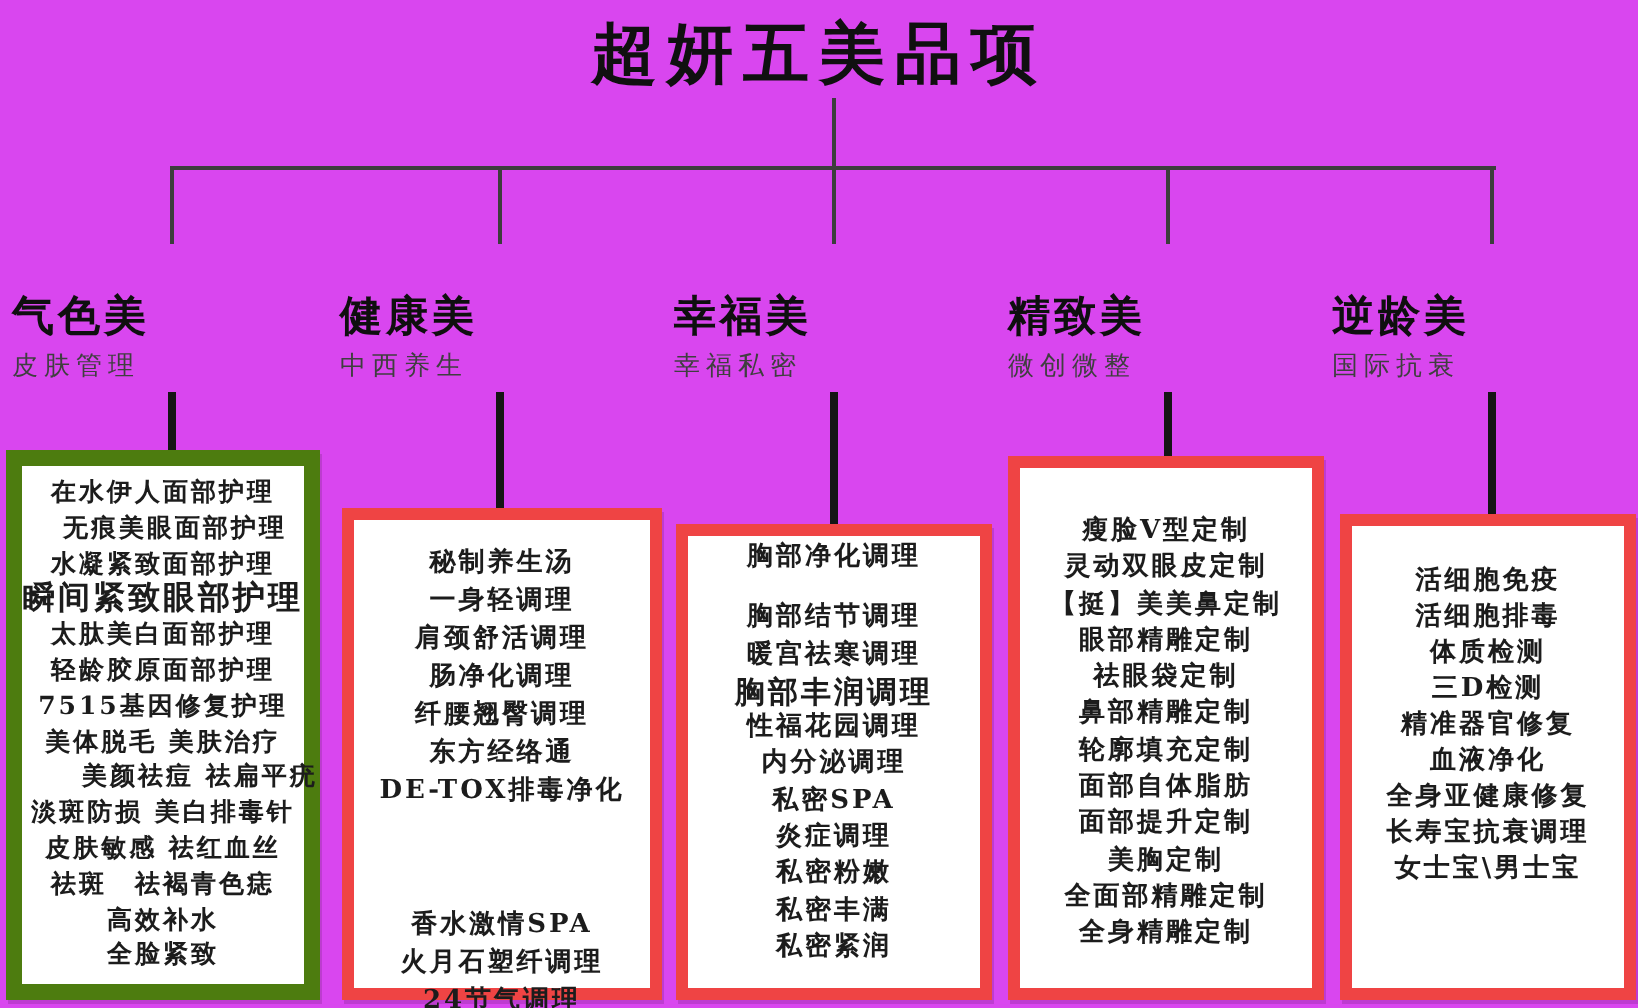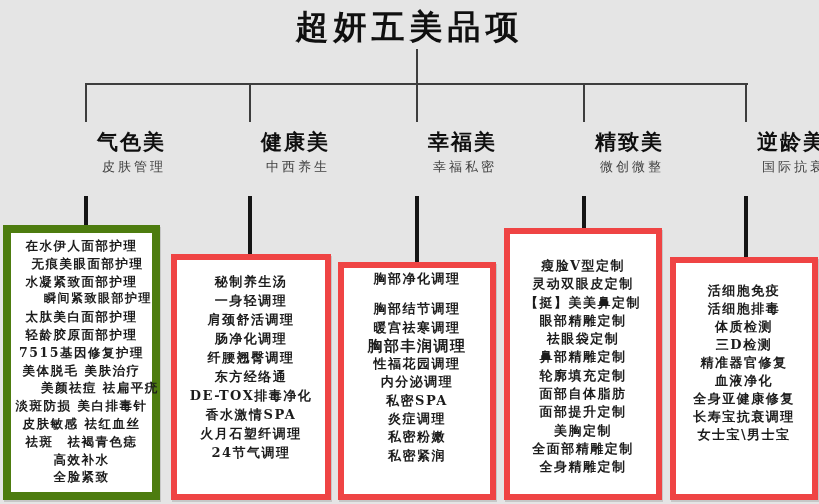--- a/index.html
+++ b/index.html
@@ -1,26 +1,26 @@
 <!DOCTYPE html>
 <html><head>
 <meta charset="utf-8">
 <style>
   html,body { margin:0; padding:0; background:#ffffff; }
   .stage {
-    position:relative; width:819px; height:504px; background:#e5e5e5; overflow:hidden;
+    position:relative; width:819px; height:504px; background:#d946ef; overflow:hidden;
     font-family:"DejaVu Serif","Liberation Serif",serif;
   }
   .main-title {
     position:absolute; top:5px; left:0; right:0; text-align:center;
     font-size:33px; font-weight:bold; letter-spacing:5px; color:#101010;
   }
   .line { position:absolute; background:#3d3d3d; }
   .stub-thick { position:absolute; width:4px; background:#151515; }
-  .branch-head { position:absolute; top:130px; transform:translateX(-50%); text-align:right; width:160px; }
+  .branch-head { position:absolute; top:146px; transform:translateX(-50%); text-align:left; width:160px; }
   .branch-name { font-size:21px; font-weight:bold; letter-spacing:2px; color:#0f0f0f; line-height:1.15; }
   .branch-sub  { font-size:13px; color:#3f3f3f; letter-spacing:3px; margin-top:4px; }
   .box {
     position:absolute; background:#fff; border:6px solid #ef4444;
     box-shadow:1px 2px 0 rgba(0,0,0,0.13); box-sizing:border-box;
   }
   .box-strong { border:8px solid #4d7c0f; }
   .item {
     text-align:center; font-weight:600; color:#1c1c1c;
     letter-spacing:1.5px; white-space:nowrap;
@@ -39,21 +39,21 @@
       <div class="line" style="left: 85px; top: 83px; width: 2px; height: 39px;"></div>
       <div class="branch-head" style="left: 86px;">
         <div class="branch-name">气色美</div>
         <div class="branch-sub">皮肤管理</div>
       </div>
       <div class="stub-thick" style="left: 84px; top: 196px; height: 29px;"></div>
       <div class="box box-strong" style="left: 3px; top: 225px; width: 157px; height: 275px; padding-top: 4px;">
         <div class="item" style="line-height: 17.8px; font-size: 12.5px;">在水伊人面部护理</div>
         <div class="item" style="line-height: 17.8px; font-size: 12.5px; margin-left: 12px;">无痕美眼面部护理</div>
         <div class="item" style="line-height: 17.8px; font-size: 12.5px;">水凝紧致面部护理</div>
-        <div class="item" style="line-height: 17.8px; font-size: 12px; text-align: right;">瞬间紧致眼部护理</div>
+        <div class="item" style="line-height: 17.8px; font-size: 16px;">瞬间紧致眼部护理</div>
         <div class="item" style="line-height: 17.8px; font-size: 12.5px;">太肽美白面部护理</div>
         <div class="item" style="line-height: 17.8px; font-size: 12.5px;">轻龄胶原面部护理</div>
         <div class="item" style="line-height: 17.8px; font-size: 12.5px;">7515基因修复护理</div>
         <div class="item" style="line-height: 17.8px; font-size: 12.5px;">美体脱毛 美肤治疗</div>
         <div class="item" style="line-height: 17.8px; font-size: 12.5px; padding-left: 30px;">美颜祛痘 祛扁平疣</div>
         <div class="item" style="line-height: 17.8px; font-size: 12.5px;">淡斑防损 美白排毒针</div>
         <div class="item" style="line-height: 17.8px; font-size: 12.5px;">皮肤敏感 祛红血丝</div>
         <div class="item" style="line-height: 17.8px; font-size: 12.5px;">祛斑　祛褐青色痣</div>
         <div class="item" style="line-height: 17.8px; font-size: 12.5px;">高效补水</div>
         <div class="item" style="line-height: 17.8px; font-size: 12.5px;">全脸紧致</div>
@@ -65,39 +65,40 @@
       </div>
       <div class="stub-thick" style="left: 248px; top: 196px; height: 58px;"></div>
       <div class="box" style="left: 171px; top: 254px; width: 160px; height: 246px; padding-top: 12px;">
         <div class="item" style="line-height: 19px; font-size: 13px;">秘制养生汤</div>
         <div class="item" style="line-height: 19px; font-size: 13px;">一身轻调理</div>
         <div class="item" style="line-height: 19px; font-size: 13px;">肩颈舒活调理</div>
         <div class="item" style="line-height: 19px; font-size: 13px;">肠净化调理</div>
         <div class="item" style="line-height: 19px; font-size: 13px;">纤腰翘臀调理</div>
         <div class="item" style="line-height: 19px; font-size: 13px;">东方经络通</div>
         <div class="item" style="line-height: 19px; font-size: 13px;">DE-TOX排毒净化</div>
-        <div class="item" style="line-height: 19px; font-size: 13px;">香水激情SPA</div>
+        <div class="item" style="line-height: 19px; font-size: 13px; margin-top: 48px;">香水激情SPA</div>
         <div class="item" style="line-height: 19px; font-size: 13px;">火月石塑纤调理</div>
         <div class="item" style="line-height: 19px; font-size: 13px;">24节气调理</div>
       </div>
       <div class="branch-head" style="left: 417px;">
         <div class="branch-name">幸福美</div>
         <div class="branch-sub">幸福私密</div>
       </div>
       <div class="stub-thick" style="left: 415px; top: 196px; height: 66px;"></div>
       <div class="box" style="left: 338px; top: 262px; width: 158px; height: 238px; padding-top: 2px;">
         <div class="item" style="line-height: 18.3px; font-size: 13px;">胸部净化调理</div>
         <div class="item" style="line-height: 18.3px; font-size: 13px; margin-top: 12px;">胸部结节调理</div>
         <div class="item" style="line-height: 18.3px; font-size: 13px;">暖宫祛寒调理</div>
         <div class="item" style="line-height: 18.3px; font-size: 15px;">胸部丰润调理</div>
         <div class="item" style="line-height: 18.3px; font-size: 13px;">性福花园调理</div>
         <div class="item" style="line-height: 18.3px; font-size: 13px;">内分泌调理</div>
         <div class="item" style="line-height: 18.3px; font-size: 13px;">私密SPA</div>
         <div class="item" style="line-height: 18.3px; font-size: 13px;">炎症调理</div>
         <div class="item" style="line-height: 18.3px; font-size: 13px;">私密粉嫩</div>
+        <div class="item" style="line-height: 18.3px; font-size: 13px;">私密丰满</div>
         <div class="item" style="line-height: 18.3px; font-size: 13px;">私密紧润</div>
       </div>
       <div class="line" style="left: 583px; top: 83px; width: 2px; height: 39px;"></div>
       <div class="branch-head" style="left: 584px;">
         <div class="branch-name">精致美</div>
         <div class="branch-sub">微创微整</div>
       </div>
       <div class="stub-thick" style="left: 582px; top: 196px; height: 32px;"></div>
       <div class="box" style="left: 504px; top: 228px; width: 158px; height: 272px; padding-top: 23px;">
         <div class="item" style="line-height: 18.3px; font-size: 13px;">瘦脸V型定制</div>

